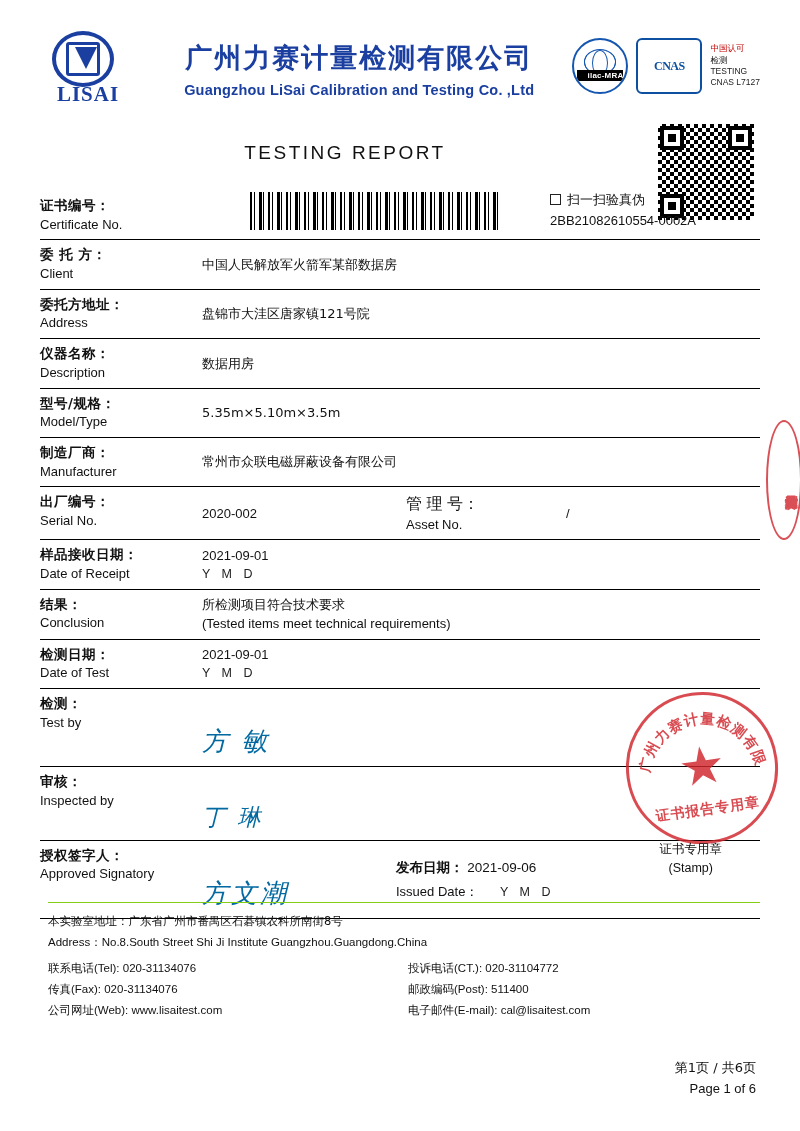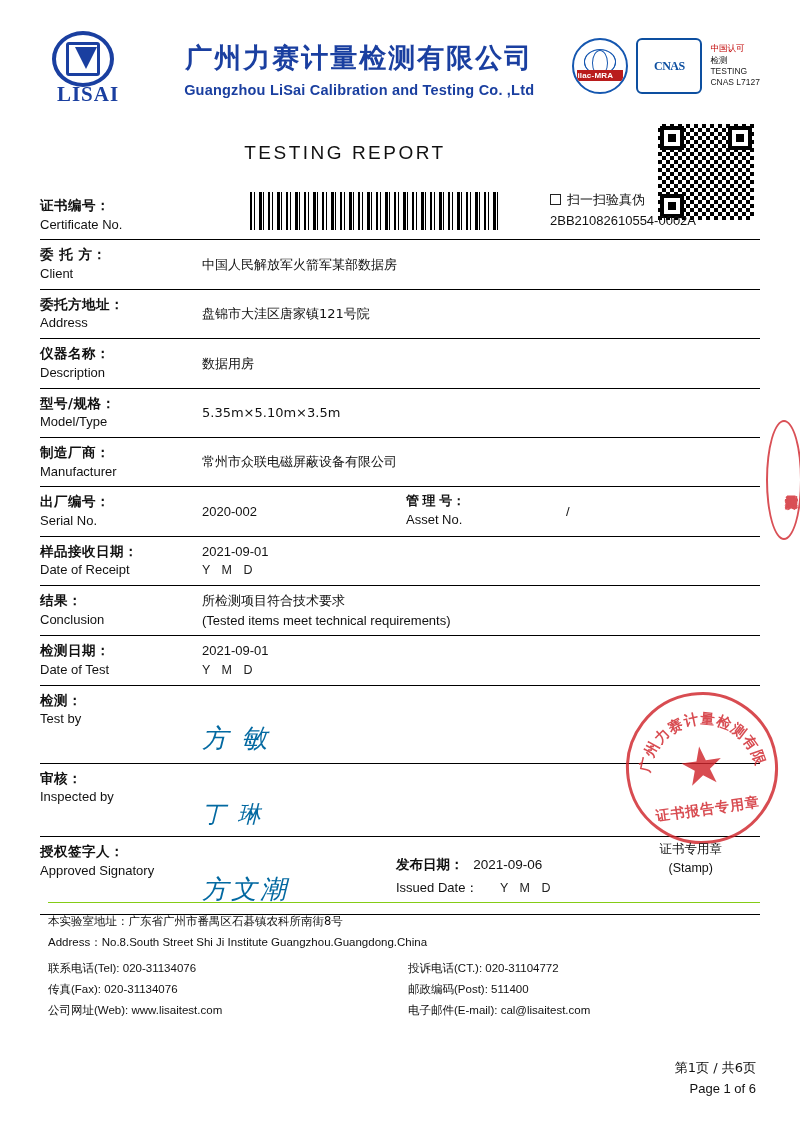--- a/index.html
+++ b/index.html
@@ -110,25 +110,25 @@
     position:absolute;
     border: 1px solid #1557b0;
     left: 50%; top: 0;
     height: 100%;
   }
   .ilac .globe:before { width: 14px; transform: translateX(-50%); border-radius: 50%; }
   .ilac .globe:after  { width: 30px; transform: translateX(-50%); border-radius: 50%; border-top:none;border-bottom:none;}
   .ilac .bar {
     position: absolute;
     left: 3px; right: 3px; bottom: 11px;
-    background: #b91c1c;
+    background: #000000;
     color: #fff;
     font-size: 8px;
     font-weight: bold;
-    text-align: left;
+    text-align: right;
     letter-spacing: 0.2px;
     padding: 1px 0;
   }
   .cnas {
     width: 66px; height: 56px;
     border: 2px solid #0d4fa0;
     border-radius: 6px;
     display: flex;
     align-items: center;
     justify-content: center;
@@ -478,21 +478,21 @@
   <div class="row">
     <div class="label">
       <div class="cn">出厂编号：</div>
       <div class="en">Serial No.</div>
     </div>
     <div class="inline-split">
       <div class="value" style="max-width:190px;">
         <div>2020-002</div>
       </div>
       <div class="sub-label">
-        <div class="cn" style="font-size:13px;font-weight:bold;">管 理 号：</div>
+        <div class="cn" style="font-size:16px;font-weight:normal;">管 理 号：</div>
         <div class="en" style="font-size:13px;">Asset No.</div>
       </div>
       <div class="sub-value">/</div>
     </div>
   </div>
 
   <div class="row">
     <div class="label">
       <div class="cn">样品接收日期：</div>
       <div class="en">Date of Receipt</div>
@@ -550,21 +550,21 @@
       <div class="cn">授权签字人：</div>
       <div class="en">Approved Signatory</div>
     </div>
     <div class="inline-split">
       <div class="value" style="max-width:180px;">
         <div class="sig">方文潮</div>
       </div>
       <div class="value" style="padding-left:0;">
         <div>
           <span style="font-weight:bold;font-size:13.5px;font-family:'DejaVu Sans',sans-serif;">发布日期：</span>
-          <span style="font-size:13.5px;margin-left:6px;">2021-09-06</span>
+          <span style="font-size:13.5px;">2021-09-06</span>
         </div>
         <div style="margin-top:3px;">
           <span style="font-size:13px;">Issued Date：</span>
           <span class="ymd" style="margin-left:18px;">Y  M  D</span>
         </div>
       </div>
     </div>
   </div>
 </div>
 

